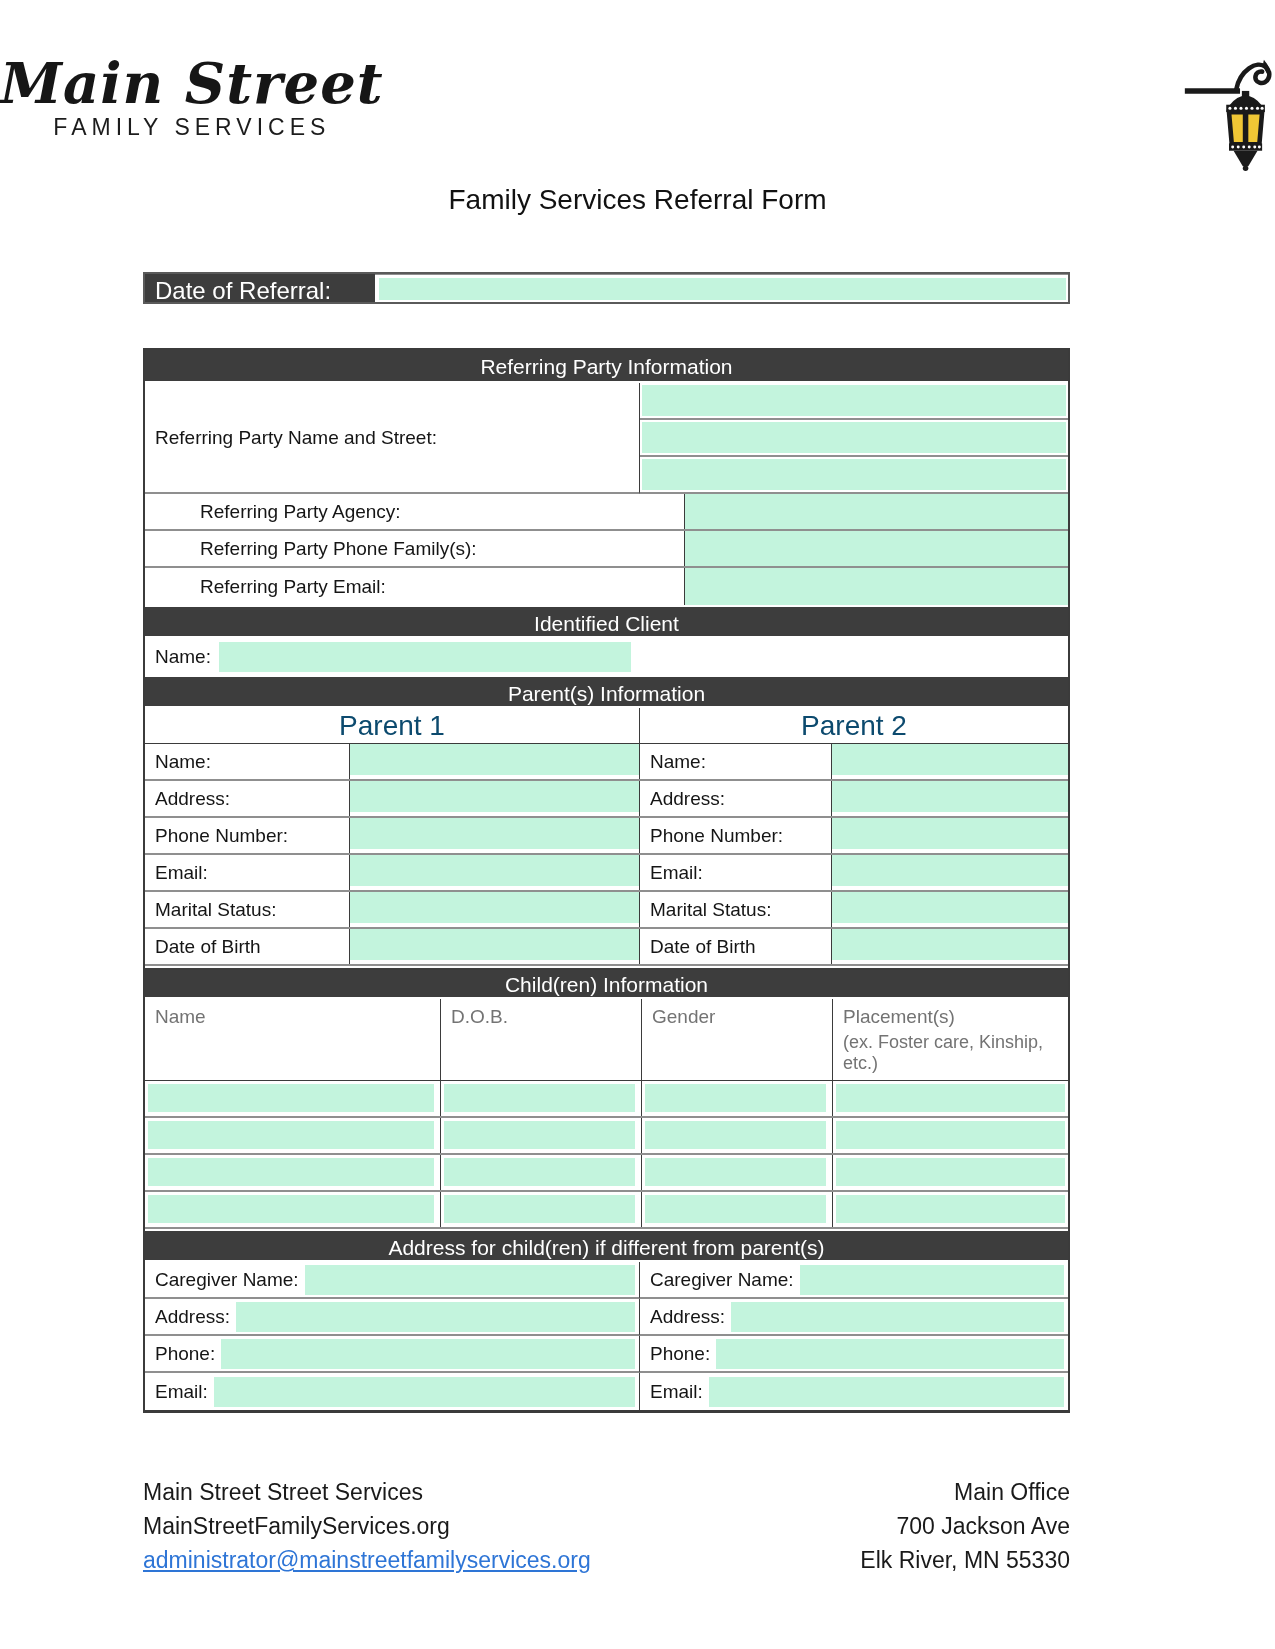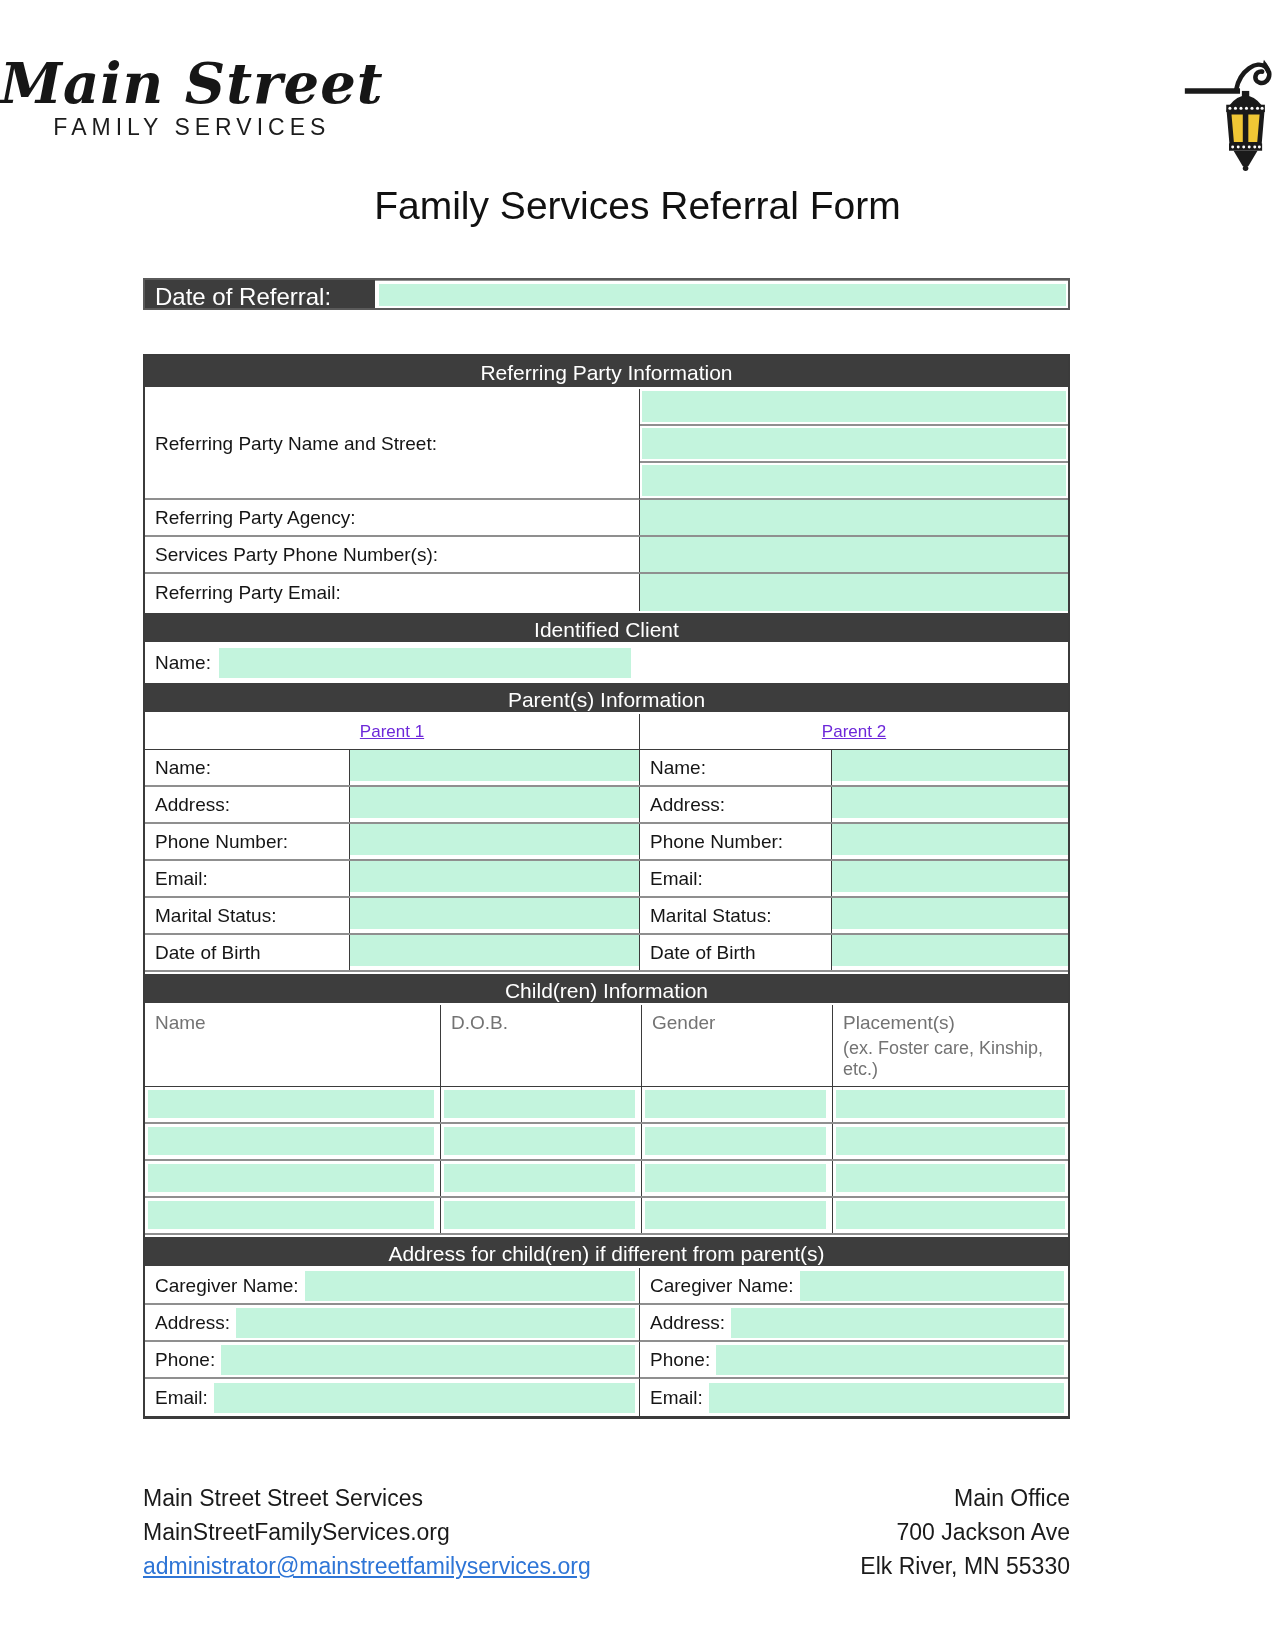--- a/index.html
+++ b/index.html
@@ -28,22 +28,22 @@
     font-style:italic;font-weight:600;
     font-size:56px;line-height:62px;color:#161616;
     letter-spacing:1px;
   }
   .logo-sub{
     font-size:23px;letter-spacing:5px;color:#1c1c1c;
     line-height:26px;margin-top:0px;font-weight:400;
   }
   .lantern-svg{margin-left:-14px;margin-top:2px;}
   .page-title{
-    font-size:39px;font-weight:400;color:#111;
-    line-height:48px;margin-top:10px;
+    font-size:28px;font-weight:400;color:#111;
+    line-height:48px;margin-top:4px;
   }
   
   .form-area{width:927px;margin-left:143px;}
   .fill{
     background:var(--green);
     border:none;outline:none;
     font-family:"Liberation Sans", sans-serif;
     font-size:18px;color:#1a1a1a;
     display:block;
   }
@@ -82,33 +82,33 @@
   .ref-label-cell{
     grid-row:span 3;
     display:flex;align-items:center;
     padding-left:10px;
     border-right:1px solid var(--border);
     border-bottom:2px solid var(--sep);
   }
   .ref-line-cell{height:37px;padding:2px 2px;}
   .ref-line-cell.mid{border-bottom:2px solid var(--sep);}
   .ref-line-cell .fill{width:100%;height:100%;}
-  .kv-row{display:grid;grid-template-columns:495px 1fr;height:37px;}
+  .kv-row{display:grid;grid-template-columns:495px 1fr;height:37px;padding-left:45px;}
   .kv-row .k{display:flex;align-items:center;padding-left:10px;border-right:1px solid var(--border);}
   .kv-row .v{padding:0;}
   .kv-row .v .fill{width:100%;height:100%;}
   .kv-row.sep{border-bottom:2px solid var(--sep);}
   
   .client-row{height:37px;display:flex;align-items:center;padding-left:10px;}
   .client-row .fill{width:412px;height:30px;margin-left:8px;}
   
   .parent-head{display:grid;grid-template-columns:495px 1fr;height:36px;border-bottom:1px solid var(--border);}
   .parent-head .ph{
     display:flex;align-items:center;justify-content:center;
-    font-size:17px;color:#6d28d9;text-decoration:underline;
+    font-size:28px;color:#0c4a6e;
   }
   .parent-head .ph:first-child{border-right:1px solid var(--border);}
   .parent-row{
     display:grid;grid-template-columns:205px 290px 192px 1fr;
     height:37px;border-bottom:2px solid var(--sep);
   }
   .parent-row:last-of-type{border-bottom:none;}
   .parent-row .pl{display:flex;align-items:center;padding-left:10px;border-right:1px solid var(--border);}
   .parent-row .pf{border-right:1px solid var(--border);padding:0 0 4px 0;}
   .parent-row .pf.last{border-right:none;}
@@ -224,21 +224,21 @@
         </div>
     </div>
 
     <div class="kv-row sep">
       <div class="k lbl">Referring Party Agency:</div>
       <div class="v">
           <input class="fill" type="text" value="" style="">
         </div>
     </div>
     <div class="kv-row sep">
-      <div class="k lbl">Services Party Phone Number(s):</div>
+      <div class="k lbl">Referring Party Phone Family(s):</div>
       <div class="v">
           <input class="fill" type="text" value="" style="">
         </div>
     </div>
     <div class="kv-row">
       <div class="k lbl">Referring Party Email:</div>
       <div class="v">
           <input class="fill" type="text" value="" style="">
         </div>
     </div>

